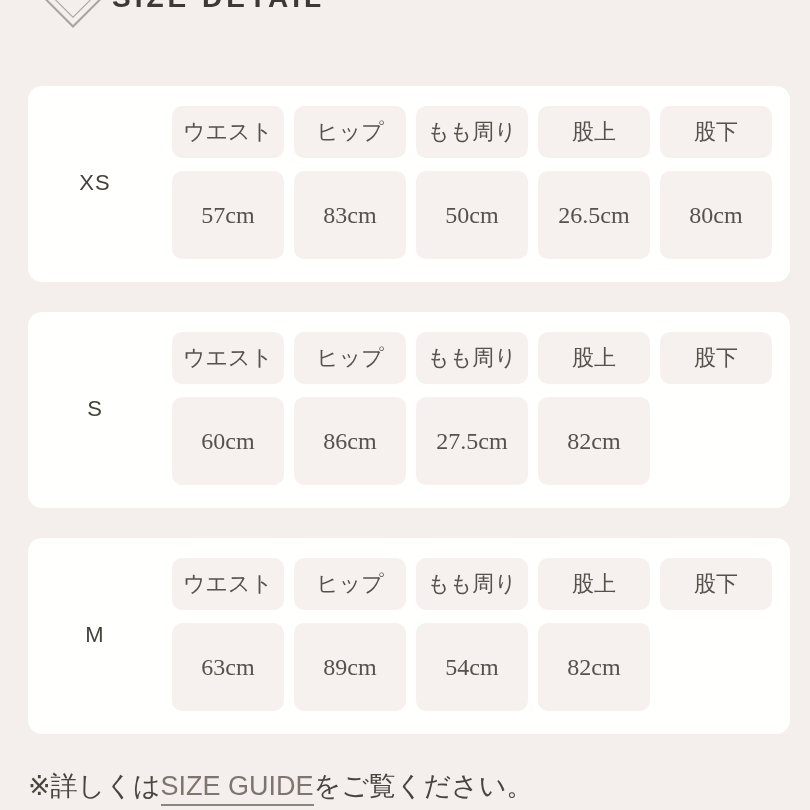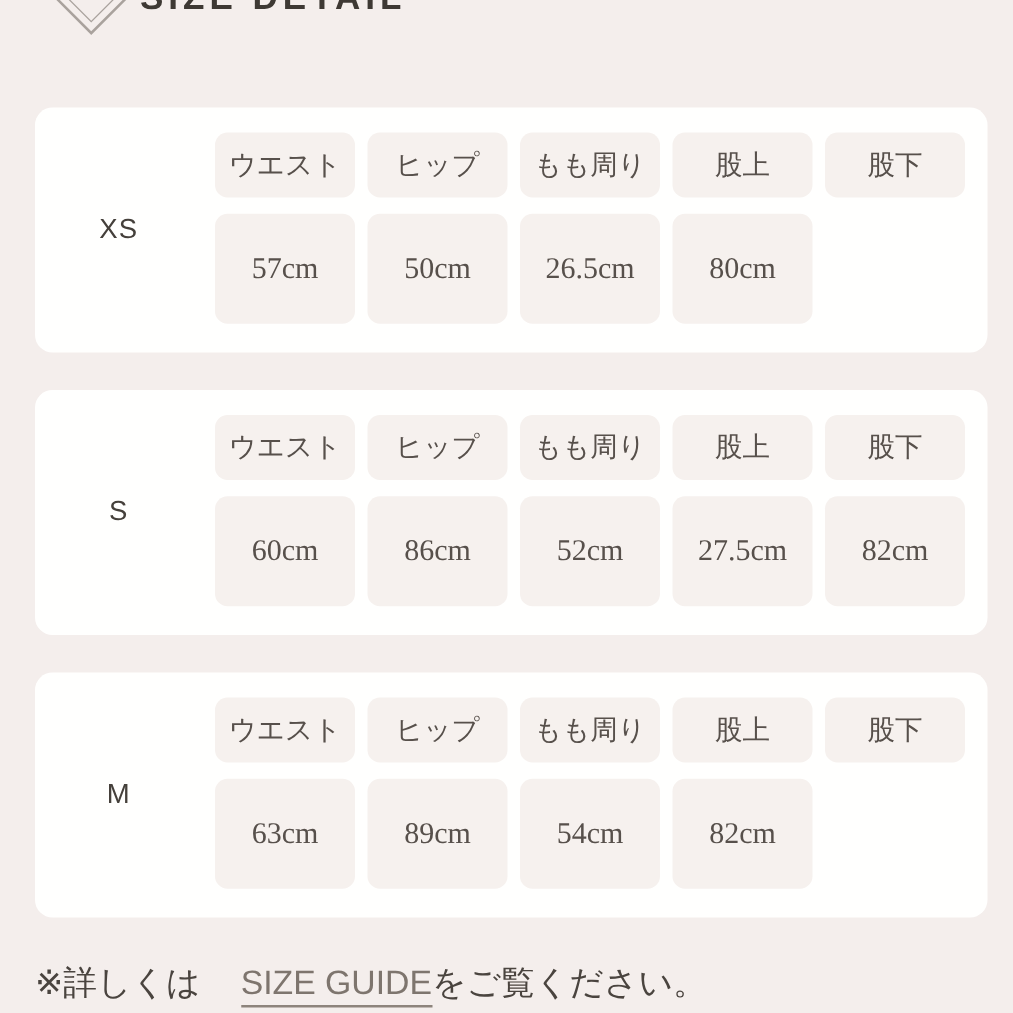--- a/index.html
+++ b/index.html
@@ -83,21 +83,20 @@
     font-size: 27px;
     color: var(--note-text);
     white-space: nowrap;
   }
   .note a.size-guide-link {
     color: var(--link);
     text-decoration: none;
     border-bottom: 2px solid #8d847c;
     padding-bottom: 3px;
     cursor: pointer;
-    margin-left: 32px;
   }
 </style>
 </head>
 <body>
 
 <div class="header">
   <span class="diamond-outer"></span>
   <span class="diamond-inner"></span>
   <h2 class="page-title">SIZE DETAIL</h2>
 </div>
@@ -105,35 +104,35 @@
 <div class="cards">
 
   <div class="card">
     <div class="size-label">XS</div>
     <div class="cell head">ウエスト</div>
     <div class="cell head">ヒップ</div>
     <div class="cell head">もも周り</div>
     <div class="cell head">股上</div>
     <div class="cell head">股下</div>
     <div class="cell val">57cm</div>
+    <div class="cell val">83cm</div>
     <div class="cell val">50cm</div>
     <div class="cell val">26.5cm</div>
     <div class="cell val">80cm</div>
   </div>
 
   <div class="card">
     <div class="size-label">S</div>
     <div class="cell head">ウエスト</div>
     <div class="cell head">ヒップ</div>
     <div class="cell head">もも周り</div>
     <div class="cell head">股上</div>
     <div class="cell head">股下</div>
     <div class="cell val">60cm</div>
     <div class="cell val">86cm</div>
-    <div class="cell val">52cm</div>
     <div class="cell val">27.5cm</div>
     <div class="cell val">82cm</div>
   </div>
 
   <div class="card">
     <div class="size-label">M</div>
     <div class="cell head">ウエスト</div>
     <div class="cell head">ヒップ</div>
     <div class="cell head">もも周り</div>
     <div class="cell head">股上</div>

